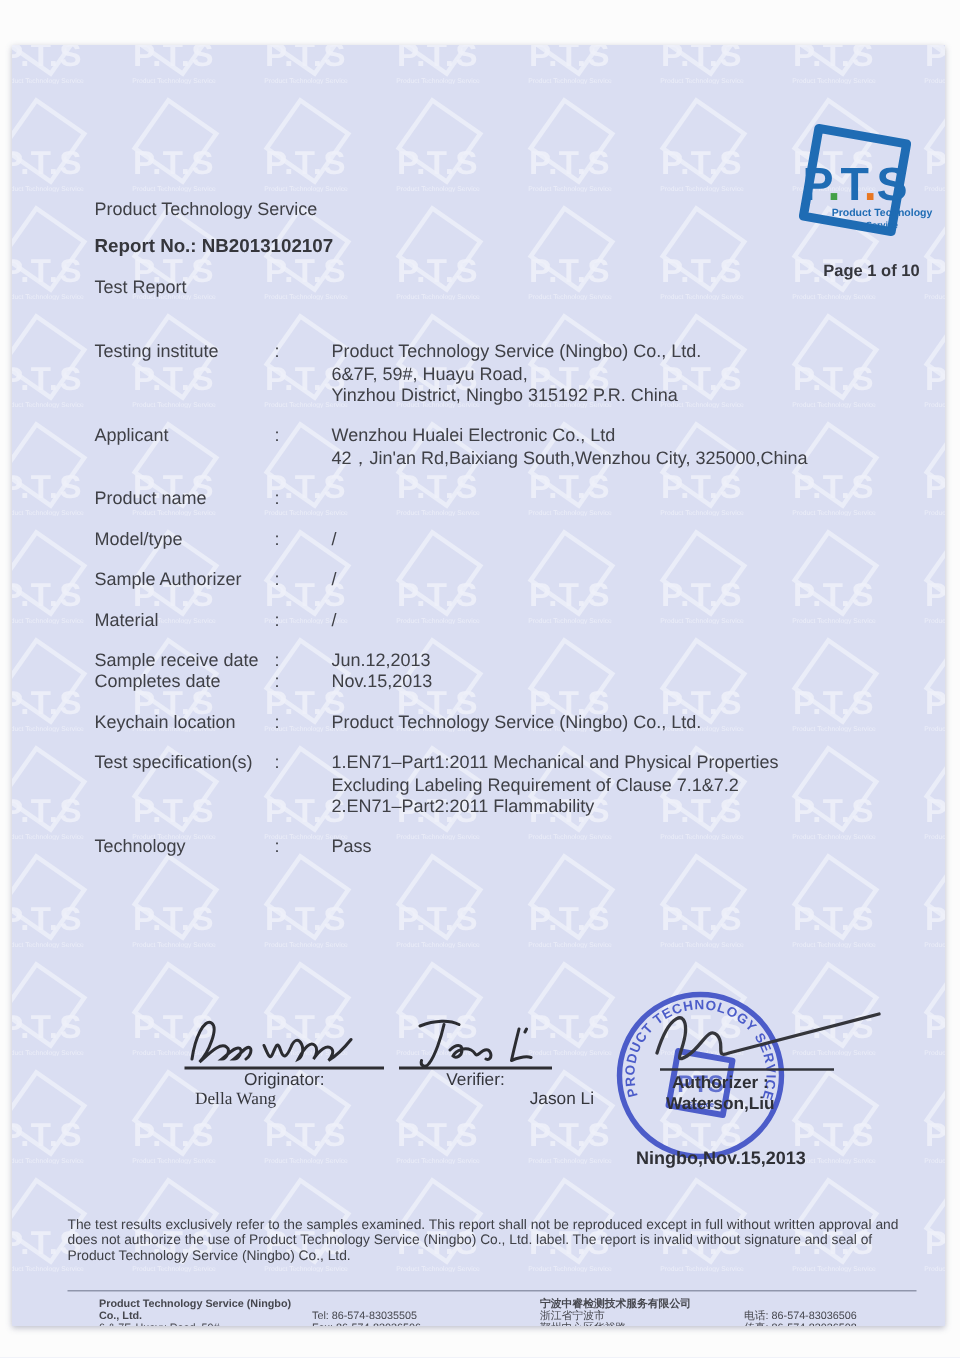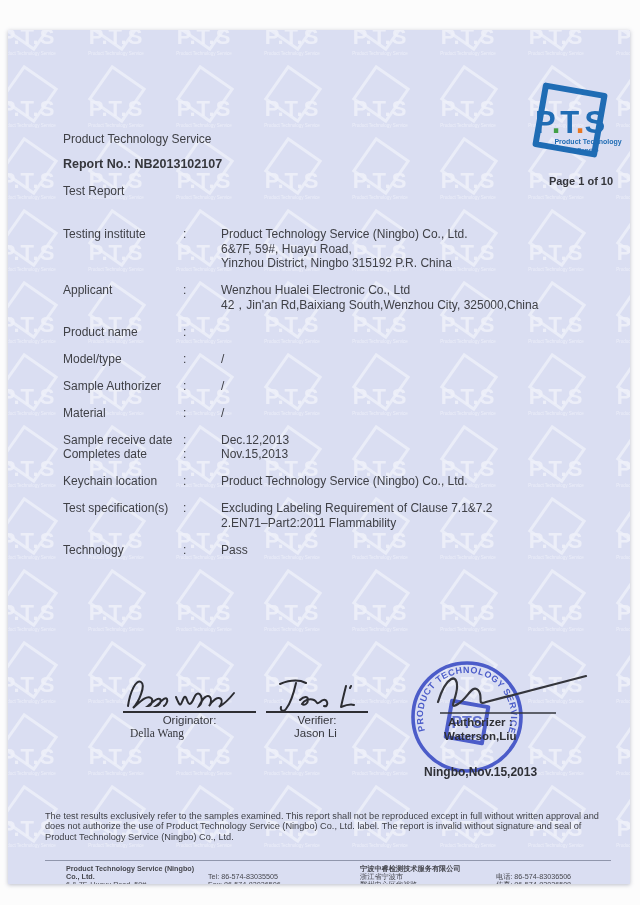--- a/index.html
+++ b/index.html
@@ -575,41 +575,42 @@
             <div class="f-label">Material</div>
             <div class="f-sep">:</div>
             <div class="f-value">
               <div>/</div>
             </div>
           </div>
           <div class="field no-gap">
             <div class="f-label">Sample receive date</div>
             <div class="f-sep">:</div>
             <div class="f-value">
-              <div>Dec.12,2013</div>
+              <div>Jun.12,2013</div>
             </div>
           </div>
           <div class="field">
             <div class="f-label">Completes  date</div>
             <div class="f-sep">:</div>
             <div class="f-value">
               <div>Nov.15,2013</div>
             </div>
           </div>
           <div class="field">
             <div class="f-label">Keychain location</div>
             <div class="f-sep">:</div>
             <div class="f-value">
               <div>Product Technology Service (Ningbo) Co., Ltd.</div>
             </div>
           </div>
           <div class="field">
             <div class="f-label">Test specification(s)</div>
             <div class="f-sep">:</div>
             <div class="f-value">
+              <div>1.EN71–Part1:2011 Mechanical and Physical Properties</div>
               <div>Excluding Labeling Requirement of Clause 7.1&amp;7.2</div>
               <div>2.EN71–Part2:2011 Flammability</div>
             </div>
           </div>
           <div class="field">
             <div class="f-label">Technology</div>
             <div class="f-sep">:</div>
             <div class="f-value">
               <div>Pass</div>
             </div>
@@ -621,21 +622,21 @@
       </svg>
       <div class="sigline" style="left:115px;top:681px;width:133px;"></div>
       <div class="abs sig-role" style="left:115px;top:684px;width:133px;">Originator:</div>
       <div class="abs sig-name" style="left:100px;top:697px;width:133px;text-align:left;padding-left:22px;font-family:Liberation Serif, serif;">Della Wang</div>
 
       <svg class="abs" style="left:258px;top:646px;" width="110" height="36" viewBox="0 0 110 36">
         <path d="M14,8 C24,4 34,4 40,7 M30,7 C28,16 24,28 20,33 C18,36 14,35 15,31 M34,24 C38,20 42,20 42,24 C42,28 38,30 36,28 C38,24 44,22 48,24 C52,26 50,29 54,26 C57,23 60,23 61,26 C62,29 60,31 58,30 M80,10 C78,18 76,26 75,31 M75,31 C80,29 85,28 88,29 M84,12 l1,-2" fill="none" stroke="#2b2c31" stroke-width="2" stroke-linecap="round"></path>
       </svg>
       <div class="sigline" style="left:258px;top:681px;width:102px;"></div>
       <div class="abs sig-role" style="left:258px;top:684px;width:102px;">Verifier:</div>
-      <div class="abs sig-name" style="left:258px;top:697px;width:102px;text-align:left;padding-left:28px;">Jason Li</div>
+      <div class="abs sig-name" style="left:258px;top:697px;width:102px;text-align:right;padding-left:28px;">Jason Li</div>
 
       <div class="stamp-wrap">
         <svg width="190" height="122" viewBox="0 0 190 122">
           <circle cx="61" cy="57" r="54" fill="none" stroke="#4052c6" stroke-width="3.6"></circle>
           <defs>
             <path id="ringPath" d="M 19.2,70.6 A 44,44 0 1 1 102.8,70.6"></path>
           </defs>
           <text font-size="9" font-weight="bold" fill="#4052c6" letter-spacing="0.6">
             <textPath href="#ringPath">PRODUCT TECHNOLOGY SERVICE(NINGBO)CO.,LTD</textPath>
           </text>

